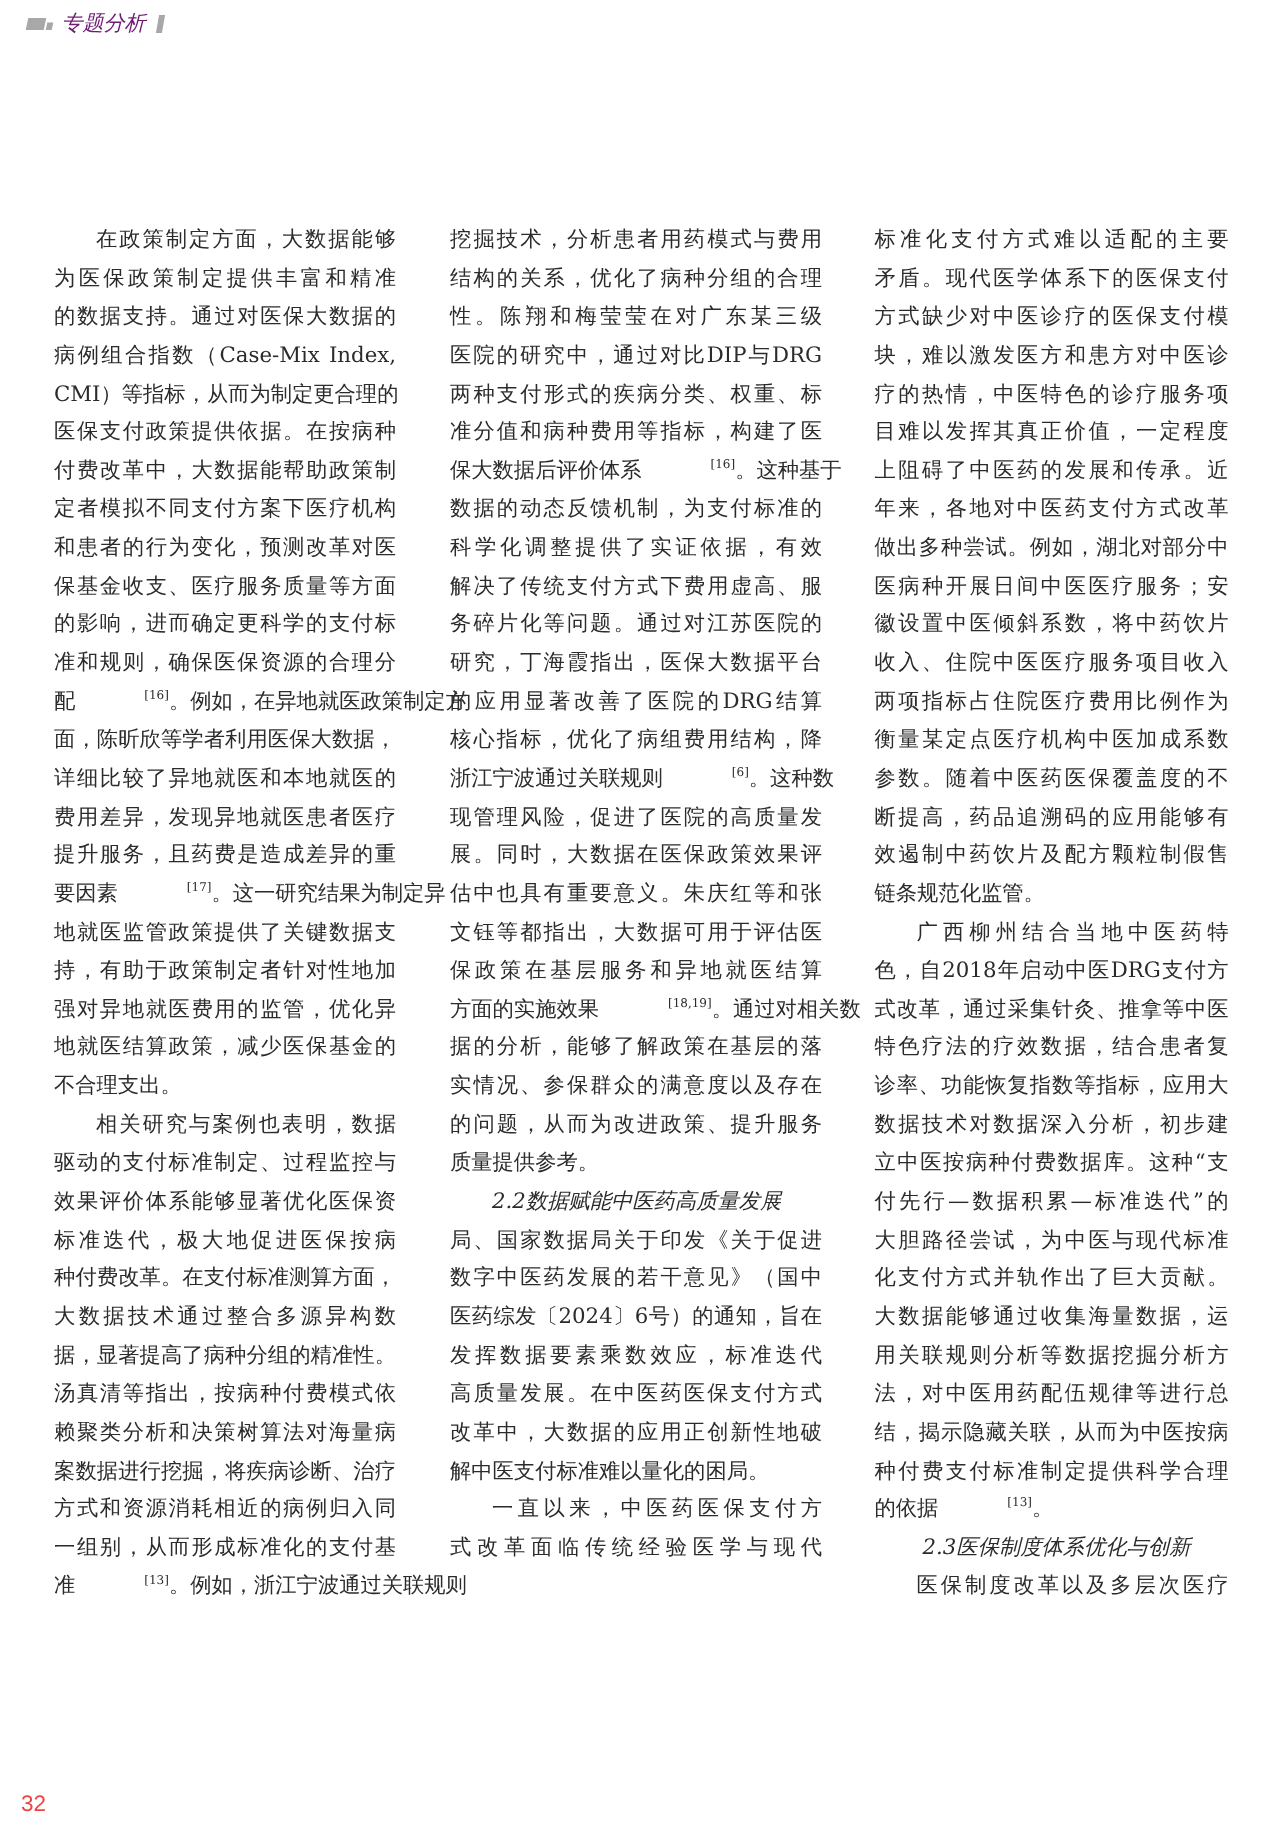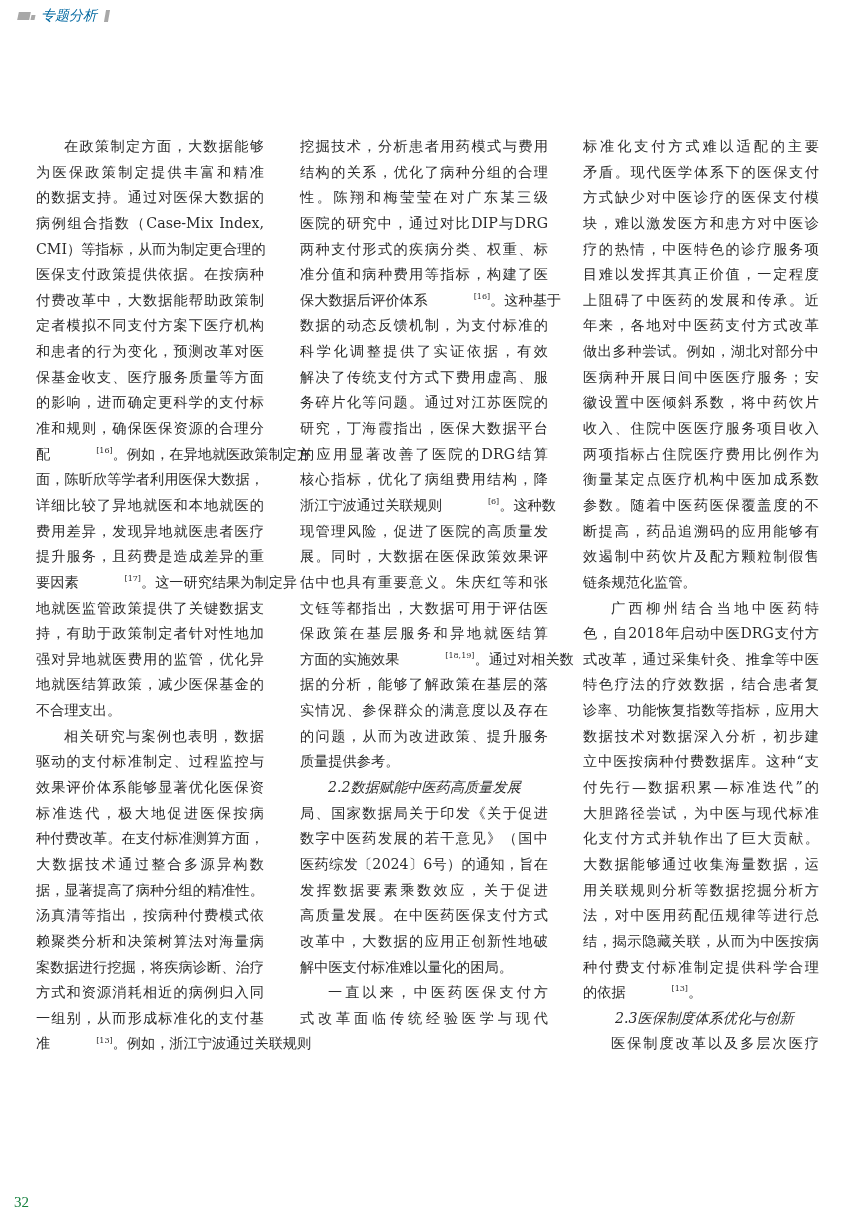--- a/index.html
+++ b/index.html
@@ -5,43 +5,43 @@
     html, body { margin: 0; padding: 0; background: #ffffff; }
     body {
       width: 847px; height: 1221px; position: relative; overflow: hidden;
       font-family: "DejaVu Serif", "Liberation Serif", serif;
       color: #2b2b2b;
     }
     .header {
       position: absolute; left: 18px; top: 6px; height: 20px;
       display: flex; align-items: center; gap: 4px;
       font-family: "DejaVu Sans", "Liberation Sans", sans-serif;
-      color: #0369a1; font-size: 14px; font-style: italic;
+      color: #701a75; font-size: 14px; font-style: italic;
     }
     .hdr-icon { display: inline-flex; align-items: center; gap: 1px; margin-right: 2px; }
     .hdr-icon .blk1 { width: 12px; height: 8px; background: #a8a8a8; transform: skewX(-12deg); }
     .hdr-icon .blk2 { width: 4px; height: 5px; background: #a8a8a8; margin-top: 3px; transform: skewX(-12deg); }
     .hdr-bar { width: 4px; height: 12px; background: #a8a8a8; transform: skewX(-10deg); margin-left: 4px; }
     .column {
-      position: absolute; top: 134px; width: 228px;
+      position: absolute; top: 148px; width: 228px;
       font-size: 14.2px; line-height: 25.65px;
     }
     .col1 { left: 36px; }
     .col2 { left: 300px; width: 248px; }
     .col3 { left: 583px; width: 236px; }
     .line { display: block; white-space: nowrap; text-align: justify; text-align-last: justify; height: 25.65px; overflow: visible; }
     .line.last { text-align-last: left; }
     .indent { padding-left: 28px; }
     .heading { font-family: "DejaVu Serif", "Liberation Serif", serif; font-style: italic; padding-left: 28px; text-align-last: left; }
     .heading.deep { padding-left: 32px; }
     sup { font-size: 8px; line-height: 0; vertical-align: super; margin-left: 46px; }
     .page-number {
       position: absolute; left: 14px; top: 1194px;
-      font-family: Liberation Serif, serif;
-      font-size: 15px; color: #15803d;
+      font-family: Liberation Sans, sans-serif;
+      font-size: 15px; color: #ef4444;
     }
   </style>
 </head>
 <body>
 
 <div class="header">
   <span class="hdr-icon">
       <span class="blk1"></span>
       <span class="blk2"></span>
     </span>
@@ -110,21 +110,21 @@
     <span class="line"><span>保政策在基层服务和异地就医结算</span></span>
     <span class="line"><span>方面的实施效果</span><sup>[18,19]</sup><span>。通过对相关数</span></span>
     <span class="line"><span>据的分析，能够了解政策在基层的落</span></span>
     <span class="line"><span>实情况、参保群众的满意度以及存在</span></span>
     <span class="line"><span>的问题，从而为改进政策、提升服务</span></span>
     <span class="line last"><span>质量提供参考。</span></span>
     <span class="line heading"><span>2.2数据赋能中医药高质量发展</span></span>
     <span class="line"><span>局、国家数据局关于印发《关于促进</span></span>
     <span class="line"><span>数字中医药发展的若干意见》（国中</span></span>
     <span class="line"><span>医药综发〔2024〕6号）的通知，旨在</span></span>
-    <span class="line"><span>发挥数据要素乘数效应，关于促进</span></span>
+    <span class="line"><span>发挥数据要素乘数效应，标准迭代</span></span>
     <span class="line"><span>高质量发展。在中医药医保支付方式</span></span>
     <span class="line"><span>改革中，大数据的应用正创新性地破</span></span>
     <span class="line last"><span>解中医支付标准难以量化的困局。</span></span>
     <span class="line indent"><span>一直以来，中医药医保支付方</span></span>
     <span class="line"><span>式改革面临传统经验医学与现代</span></span>
   </div>
 <div class="column col3">
     <span class="line"><span>标准化支付方式难以适配的主要</span></span>
     <span class="line"><span>矛盾。现代医学体系下的医保支付</span></span>
     <span class="line"><span>方式缺少对中医诊疗的医保支付模</span></span>

